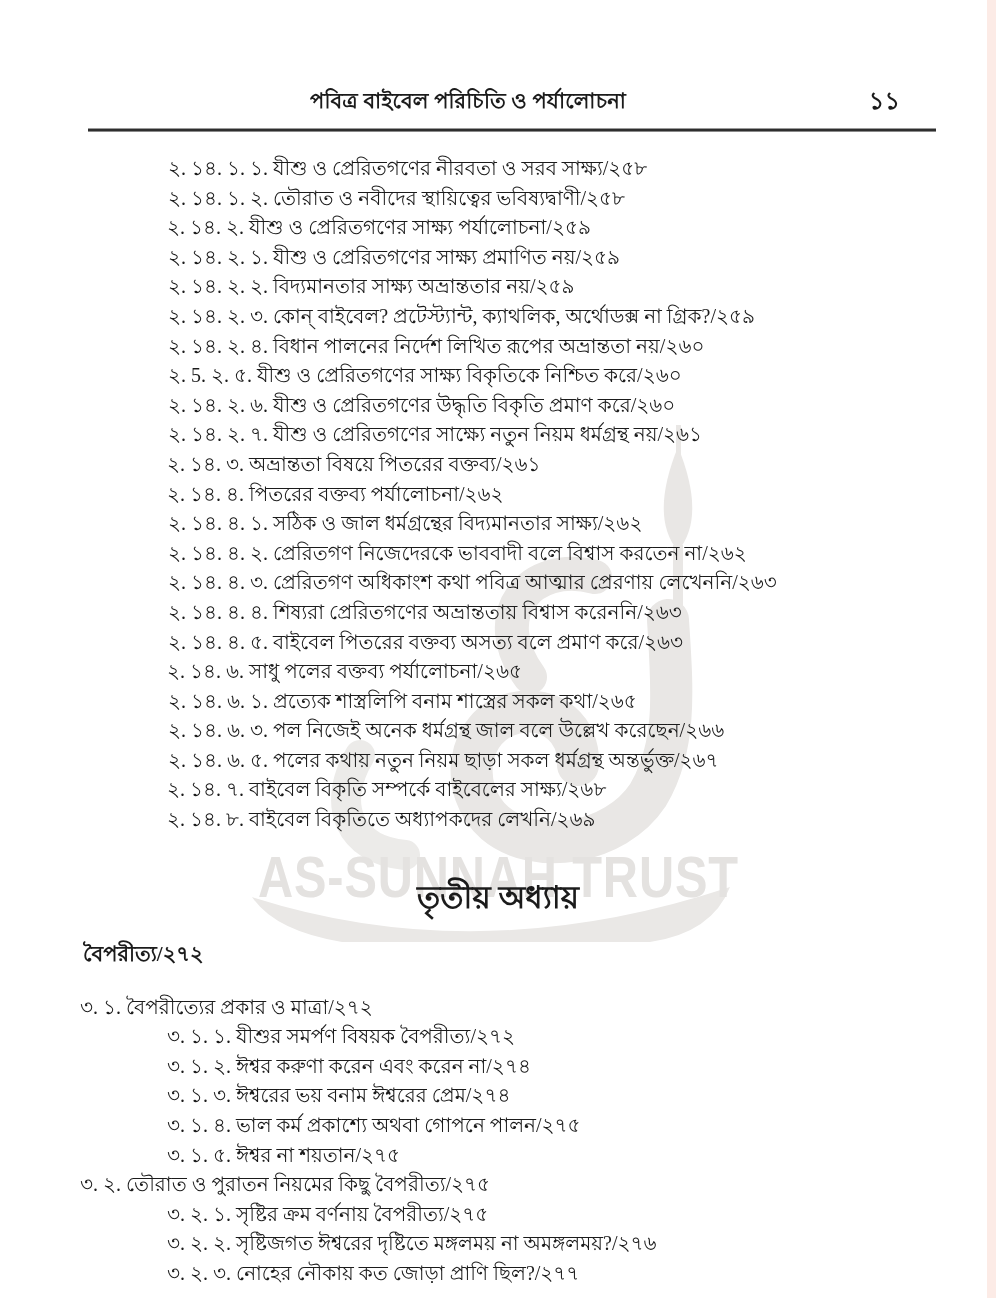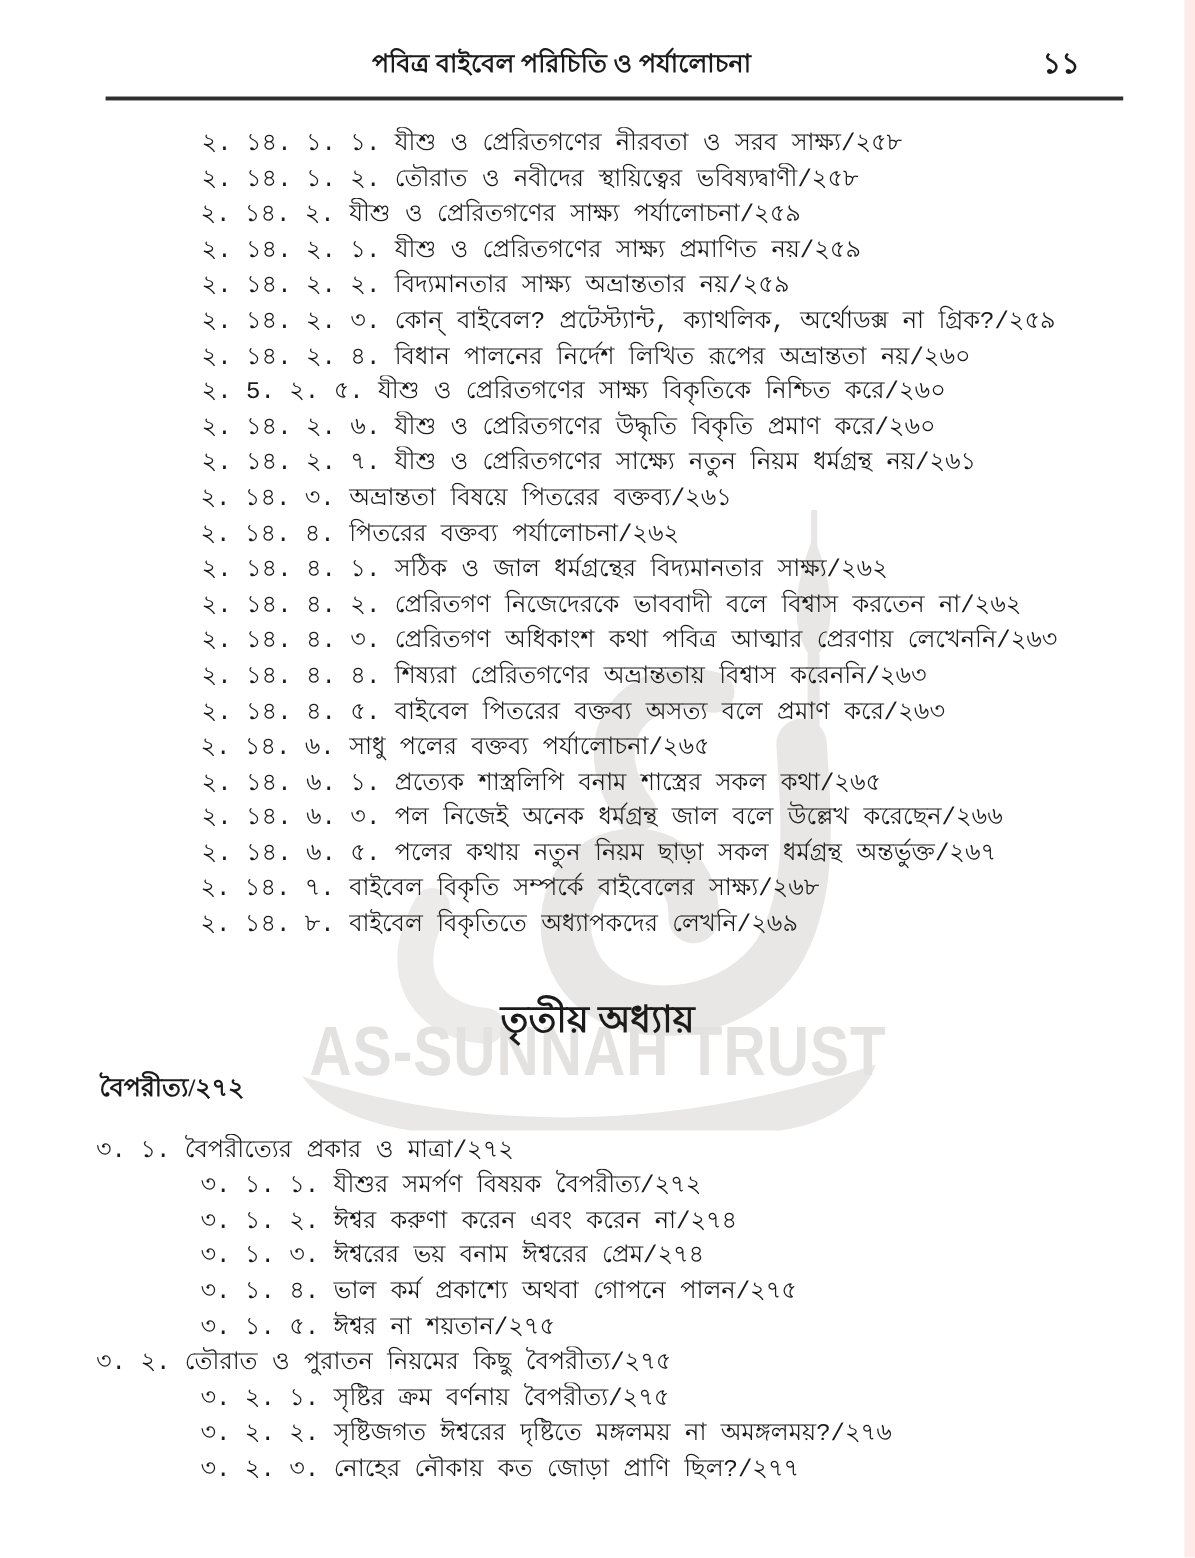--- a/index.html
+++ b/index.html
@@ -14,31 +14,31 @@
   .watermark{position:absolute;left:0;top:0;width:924px;height:1298px;z-index:0;}
   .wm-svg{position:absolute;left:230px;top:425px;}
   .wm-text{
     position:absolute;left:258px;top:843px;
     font-family:"Liberation Sans","DejaVu Sans",sans-serif;
     font-weight:700;font-size:58px;letter-spacing:1px;color:#e4e2e0;
     transform:scaleX(0.84);transform-origin:left center;white-space:nowrap;
   }
   
   .content{position:relative;z-index:1;}
-  .page-header{position:relative;height:84px;}
+  .page-header{position:relative;height:132px;}
   .page-title{
     position:absolute;bottom:12px;left:0;right:60px;text-align:center;
     font-size:21px;font-weight:600;letter-spacing:.2px;
   }
   .page-number{position:absolute;bottom:10px;right:96px;font-size:24px;font-weight:700;}
   .header-rule{
     position:absolute;bottom:0;left:88px;width:848px;height:4px;
     background:linear-gradient(to bottom,#9a9a9a 0 28%,#2e2e2e 28% 78%,#8a8a8a 78% 100%);
   }
-  .toc-block{margin:0;padding:0;font-family:Liberation Mono, monospace;}
+  .toc-block{margin:0;padding:0;}
   .toc-block-1{margin-top:22px;}
   .toc-line{
     font-size:20px;line-height:29.6px;white-space:nowrap;overflow:hidden;
   }
   .lvl2{padding-left:80px;}
   .lvl3{padding-left:135px;margin-left:32px;}
   .lvl4{padding-left:168px;}
   .chapter-heading{
     margin-top:40px;margin-bottom:16px;
     text-align:center;font-size:31px;font-weight:700;line-height:46px;

